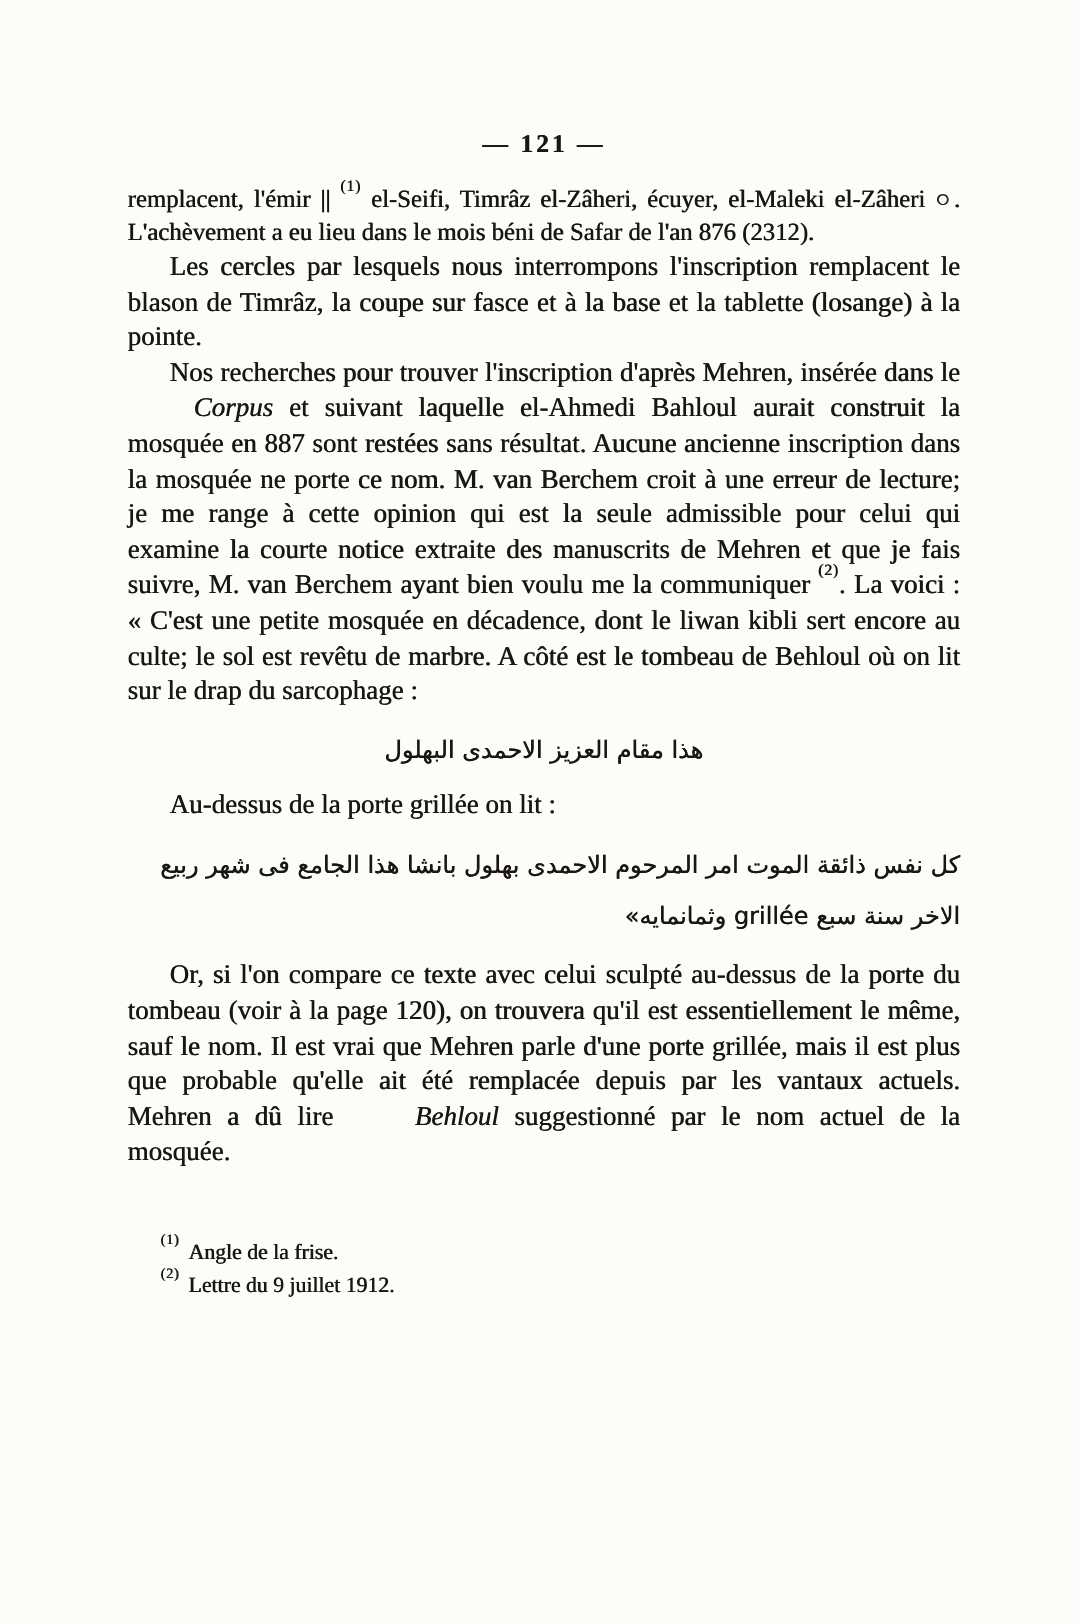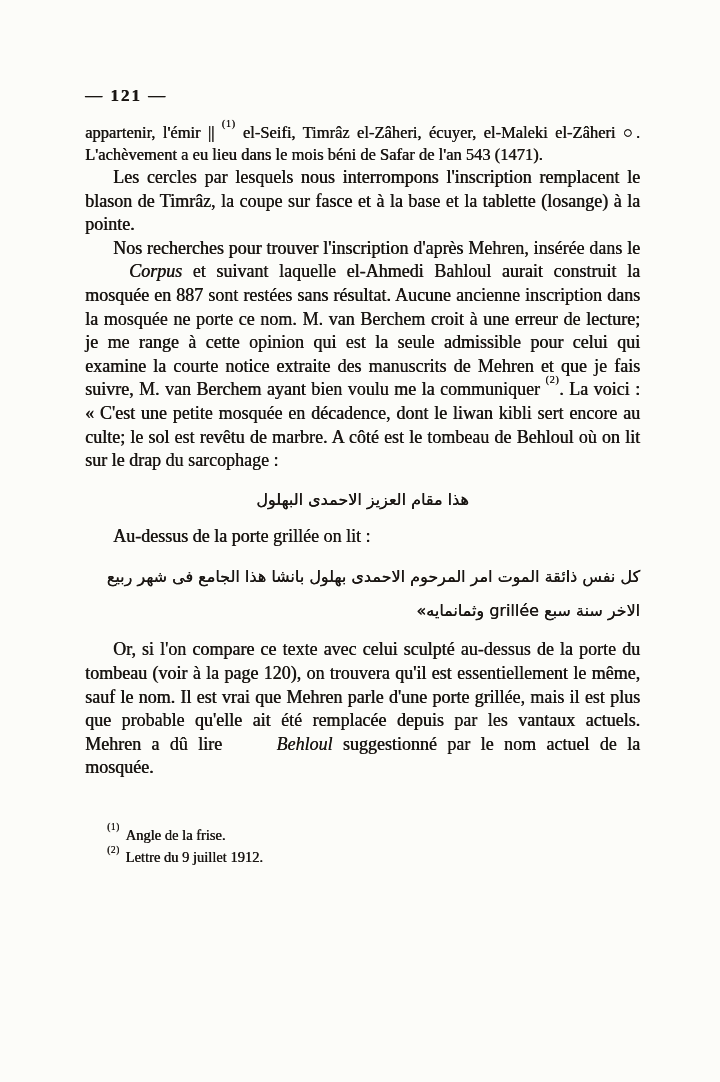--- a/index.html
+++ b/index.html
@@ -11,20 +11,21 @@
     background: #fcfcf9;
     color: #1a1613;
     font-family: "Liberation Serif", "DejaVu Serif", serif;
     overflow: hidden;
     text-shadow: 0.4px 0 currentColor; 
   }
   .content {
     padding: 86px 80px 0 85px; 
   }
   .pagenum {
+    text-align: center;
     font-size: 17px;
     font-weight: 700;
     letter-spacing: 2px;
     line-height: 20px;
   }
   p { margin: 0; }
   .small-p {
     margin-top: 16px;
     font-size: 16.5px;
     line-height: 22px;
@@ -72,21 +73,21 @@
   .footnote .fn-text { margin-left: 6px; }
 </style>
 </head>
 <body>
 
 <div class="page">
   <div class="content">
 
     <div class="pagenum">— 121 —</div>
 
-    <p class="small-p"><span>appartenir, l'émir || </span><sup class="fnref">(1)</sup><span> el-Seifi, Timrâz el-Zâheri, écuyer, el-Maleki el-Zâheri ○. L'achèvement a eu lieu dans le mois béni de Safar de l'an 543 (1471).</span></p>
+    <p class="small-p"><span>remplacent, l'émir || </span><sup class="fnref">(1)</sup><span> el-Seifi, Timrâz el-Zâheri, écuyer, el-Maleki el-Zâheri ○. L'achèvement a eu lieu dans le mois béni de Safar de l'an 876 (2312).</span></p>
 
     <p class="body-p indent mt">Les cercles par lesquels nous interrompons l'inscription remplacent le blason de Timrâz, la coupe sur fasce et à la base et la tablette (losange) à la pointe.</p>
 
     <p class="body-p indent"><span>Nos recherches pour trouver l'inscription d'après Mehren, insérée dans le </span><em>Corpus</em><span> et suivant laquelle el-Ahmedi Bahloul aurait construit la mosquée en 887 sont restées sans résultat. Aucune ancienne inscription dans la mosquée ne porte ce nom. M. van Berchem croit à une erreur de lecture; je me range à cette opinion qui est la seule admissible pour celui qui examine la courte notice extraite des manuscrits de Mehren et que je fais suivre, M. van Berchem ayant bien voulu me la communiquer </span><sup class="fnref">(2)</sup><span>. La voici : « C'est une petite mosquée en décadence, dont le liwan kibli sert encore au culte; le sol est revêtu de marbre. A côté est le tombeau de Behloul où on lit sur le drap du sarcophage :</span></p>
 
     <div class="arabic arabic-center" dir="rtl">هذا مقام العزيز الاحمدى البهلول</div>
 
     <p class="body-p indent mt-sm">Au-dessus de la porte grillée on lit :</p>
 
     <div class="arabic arabic-block" dir="rtl">

